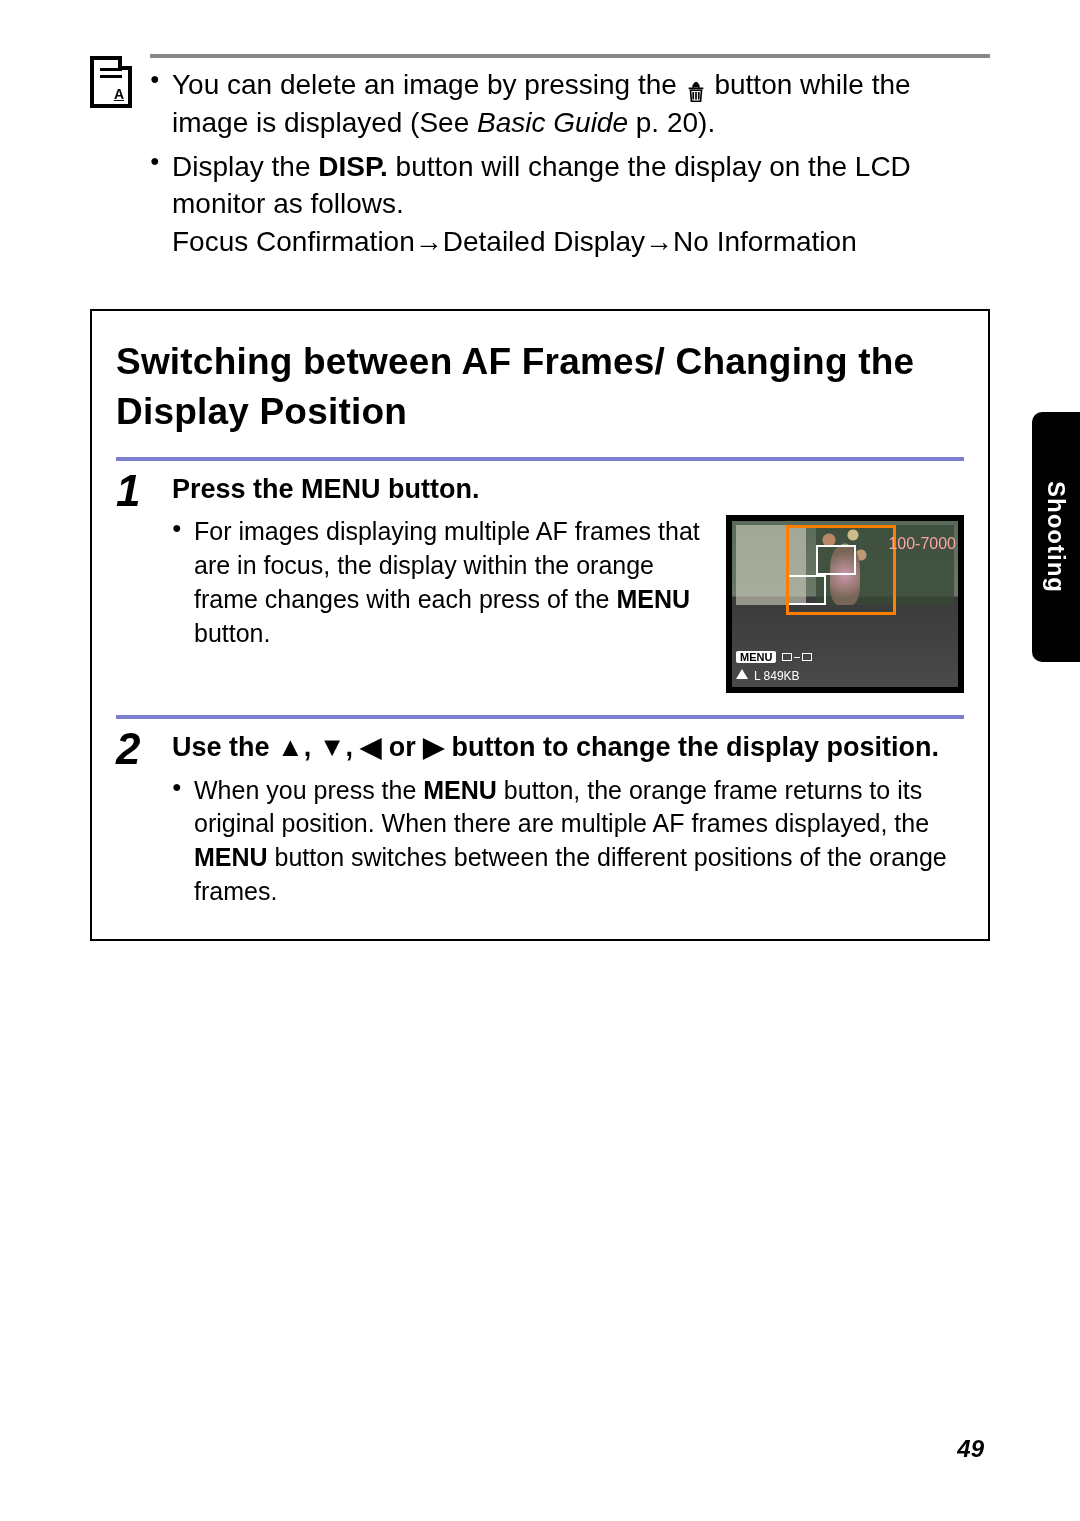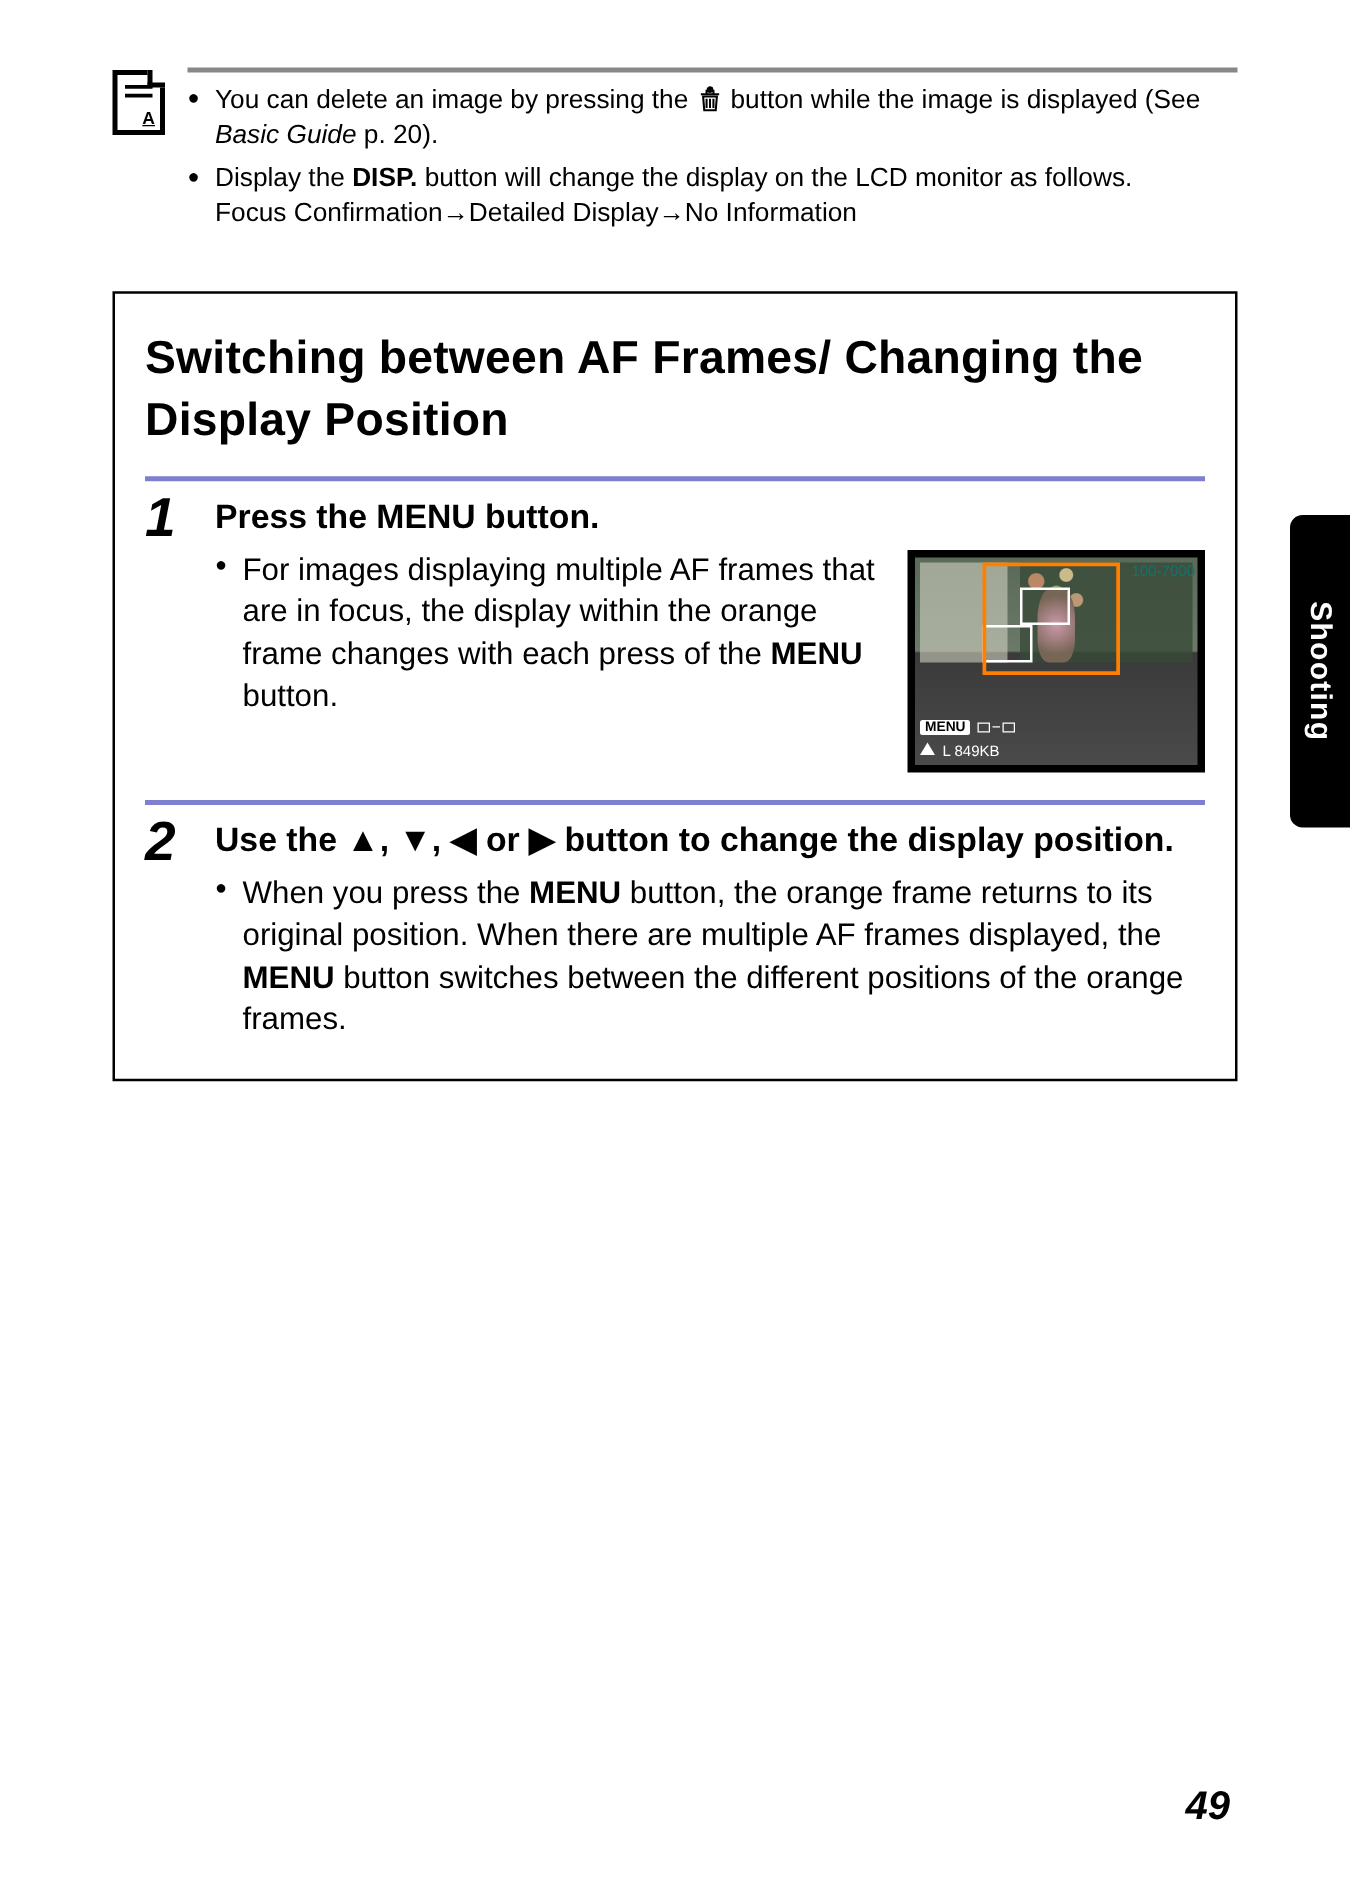--- a/index.html
+++ b/index.html
@@ -7,21 +7,21 @@
   .page { position: relative; width: 1080px; height: 1521px; padding: 50px 90px 50px 90px; }
 
   
   .top-note { display: flex; align-items: flex-start; gap: 18px; margin-top: 4px; }
   .note-icon { width: 42px; height: 52px; border: 4px solid #000; position: relative; flex: 0 0 auto; margin-top: 2px; }
   .note-icon .fold { position:absolute; top:-4px; right:-4px; width:14px; height:14px; background:#fff; border-left:4px solid #000; border-bottom:4px solid #000; }
   .note-icon .lines { position:absolute; top:8px; left:6px; right:6px; }
   .note-icon .lines::before, .note-icon .lines::after { content:""; display:block; height:3px; background:#000; margin-bottom:4px; }
   .note-icon .a { position:absolute; bottom:2px; right:4px; font-size:14px; font-weight:bold; text-decoration: underline; }
 
-  .note-body { flex: 1; border-top: 4px solid #888; padding-top: 8px; font-size: 21px; line-height: 1.35; }
+  .note-body { flex: 1; border-top: 4px solid #888; padding-top: 8px; font-size: 28px; line-height: 1.35; }
   .note-body ul { list-style: none; }
   .note-body li { position: relative; padding-left: 22px; margin-bottom: 6px; }
   .note-body li::before { content:"●"; position:absolute; left:0; top:2px; font-size:16px; }
   .note-body .indent { display:block; padding-left:0; }
 
   .trash-icon { display:inline-block; width:22px; height:22px; vertical-align:middle; position:relative; }
   .trash-icon svg { width:22px; height:22px; }
 
   
   .section-box { border: 2px solid #000; margin-top: 42px; padding: 26px 24px 30px 24px; }
@@ -42,36 +42,36 @@
   .thumb { width: 238px; height: 178px; background:#000; position:relative; flex:0 0 auto; overflow:hidden; }
   .thumb .scene { position:absolute; inset:6px; background: linear-gradient(180deg,#5a6a58 0%, #6b7a68 45%, #3a3a3a 46%, #4a4a4a 100%); }
   .thumb .window { position:absolute; top:10px; left:10px; width:70px; height:80px; background:#d0d0c0; opacity:.6; }
   .thumb .wall { position:absolute; top:10px; right:10px; left:90px; height:80px; background:#384a38; opacity:.8; }
   .thumb .vase { position:absolute; left:50%; top:30px; transform:translateX(-50%); width:30px; height:60px; background:radial-gradient(circle,#c9a 0%, #765 70%); border-radius:40% 40% 30% 30%; }
   .thumb .flowers { position:absolute; left:50%; top:10px; transform:translateX(-50%); width:80px; height:50px; background: radial-gradient(circle at 30% 30%, #b86 0 6px, transparent 7px), radial-gradient(circle at 60% 20%, #cb8 0 5px, transparent 6px), radial-gradient(circle at 50% 50%, #8a6 0 6px, transparent 7px), radial-gradient(circle at 70% 60%, #b97 0 5px, transparent 6px); }
   .thumb .af { position:absolute; border:2px solid #fff; }
   .thumb .af1 { top:30px; left:90px; width:40px; height:30px; }
   .thumb .af2 { top:60px; left:60px; width:40px; height:30px; }
   .thumb .orange { position:absolute; top:10px; left:60px; width:110px; height:90px; border:3px solid #ff7f00; }
-  .thumb .label-top { position:absolute; top:10px; right:8px; color:#0f766e; font-size:12px; }
+  .thumb .label-top { position:absolute; top:20px; right:8px; color:#fca5a5; font-size:16px; }
   .thumb .menu-bar { position:absolute; left:10px; bottom:30px; display:flex; align-items:center; gap:6px; }
   .thumb .menu-badge { background:#fff; color:#000; font-size:11px; font-weight:bold; padding:0 4px; border-radius:2px; }
   .thumb .menu-squares { display:flex; align-items:center; gap:2px; }
   .thumb .menu-squares span { width:10px; height:8px; border:1px solid #fff; display:inline-block; }
   .thumb .menu-squares .dash { width:6px; height:1px; background:#fff; border:none; }
   .thumb .bottom-line { position:absolute; left:10px; bottom:10px; display:flex; gap:6px; color:#fff; font-size:12px; }
   .thumb .bottom-line .tri { width:0; height:0; border-left:6px solid transparent; border-right:6px solid transparent; border-bottom:10px solid #fff; display:inline-block; }
 
   .arrow-glyph { font-family: Arial, sans-serif; }
 
   
   .side-tab { position:absolute; right:0; top:412px; width:48px; height:250px; background:#000; border-radius: 10px 0 0 10px; color:#fff; display:flex; align-items:center; justify-content:center; }
   .side-tab span { writing-mode: vertical-rl; font-weight:bold; font-size:24px; letter-spacing:1px; }
 
-  .page-num { position:absolute; right:96px; bottom:58px; font-size:32px; font-weight:900; font-style:italic; }
+  .page-num { position:absolute; right:96px; bottom:58px; font-size:24px; font-weight:900; font-style:italic; }
 
   b.disp, b.menu { font-weight:bold; }
   i.bg { font-style: italic; }
 </style>
 </head>
 <body>
 
 <div class="page">
 
   <div class="top-note">

